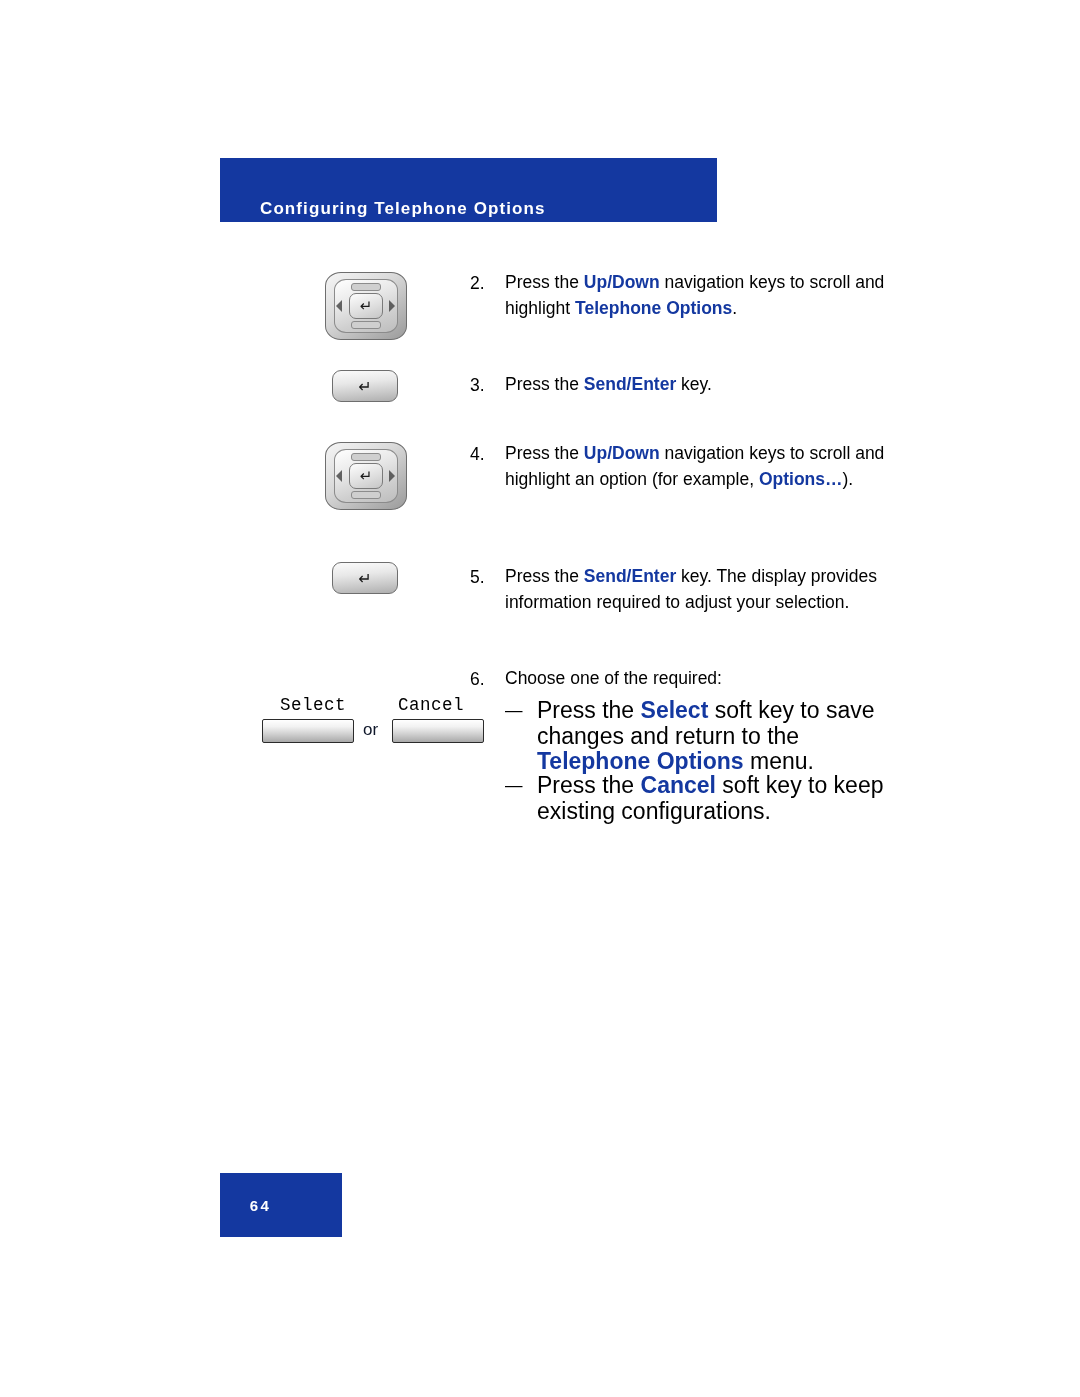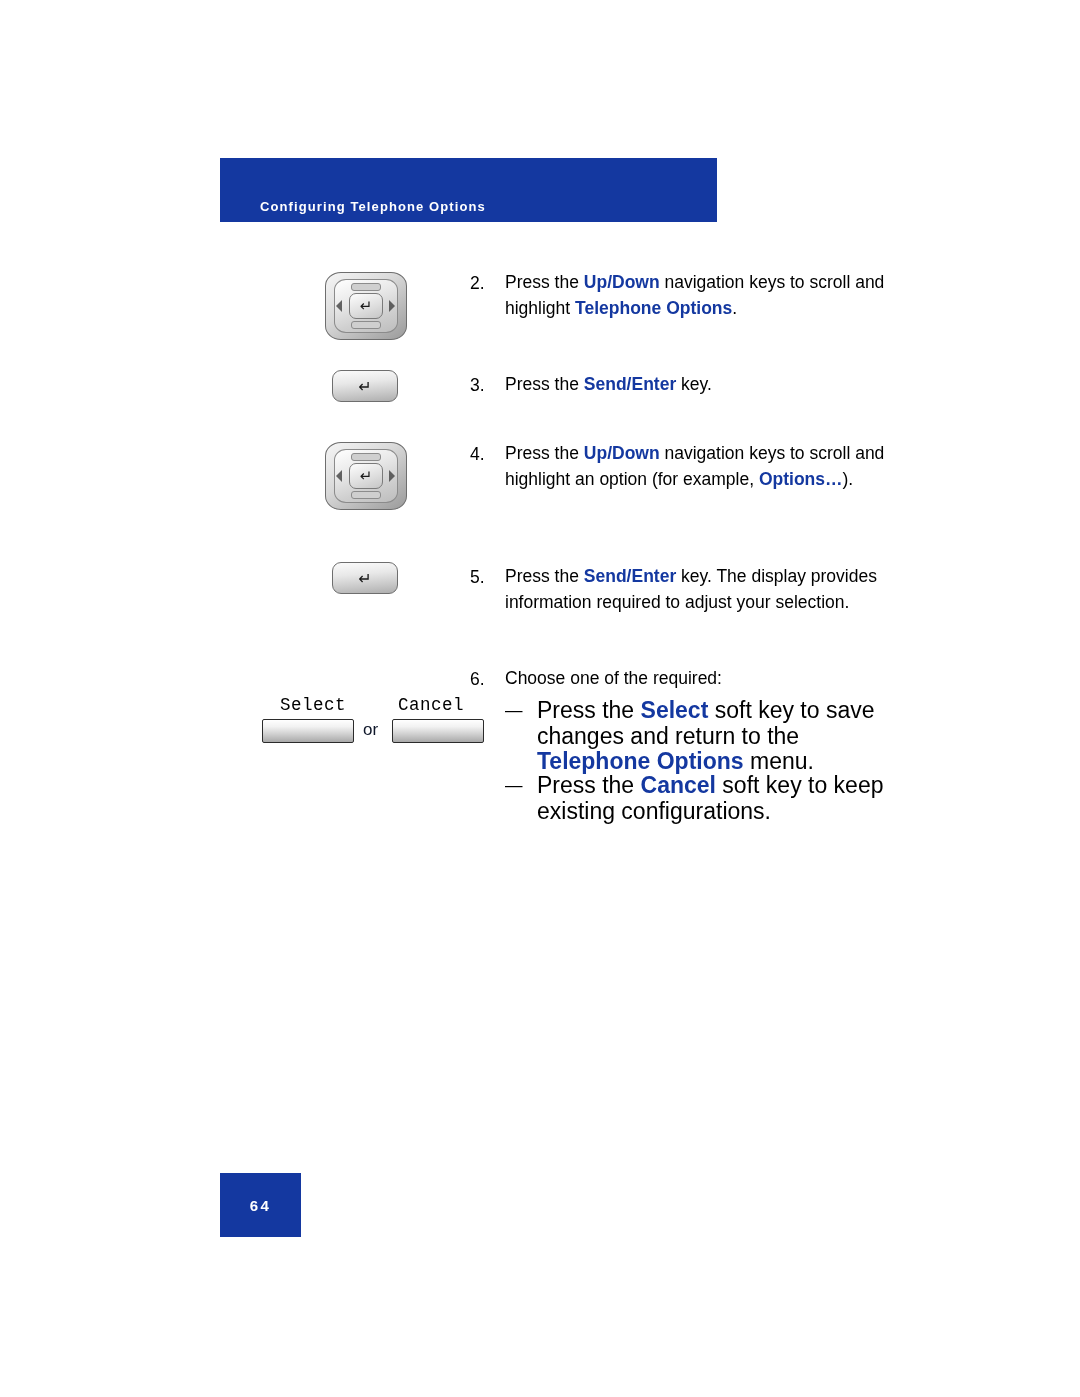--- a/index.html
+++ b/index.html
@@ -21,21 +21,21 @@
     left: 220px;
     top: 158px;
     width: 497px;
     height: 64px;
     background: #1438a0;
   }
   .header-title {
     position: absolute;
     left: 40px;
     top: 41px;
-    font-size: 13px;
+    font-size: 17px;
     font-weight: bold;
     letter-spacing: 1.1px;
     color: #ffffff;
     white-space: nowrap;
   }
   .step-row {
     position: relative;
     width: 1080px;
   }
   .step-num {
@@ -218,20 +218,21 @@
   .dash-text b { color: #1438a0; font-weight: bold; }
 
   
   .page-block {
     position: absolute;
     left: 220px;
     top: 1173px;
     width: 81px;
     height: 64px;
     background: #1438a0;
+    padding-left: 41px;
   }
   .page-num {
     position: absolute;
     left: 0; top: 0;
     width: 81px; height: 64px;
     display: flex;
     align-items: center;
     justify-content: center;
     color: #ffffff;
     font-size: 15px;

